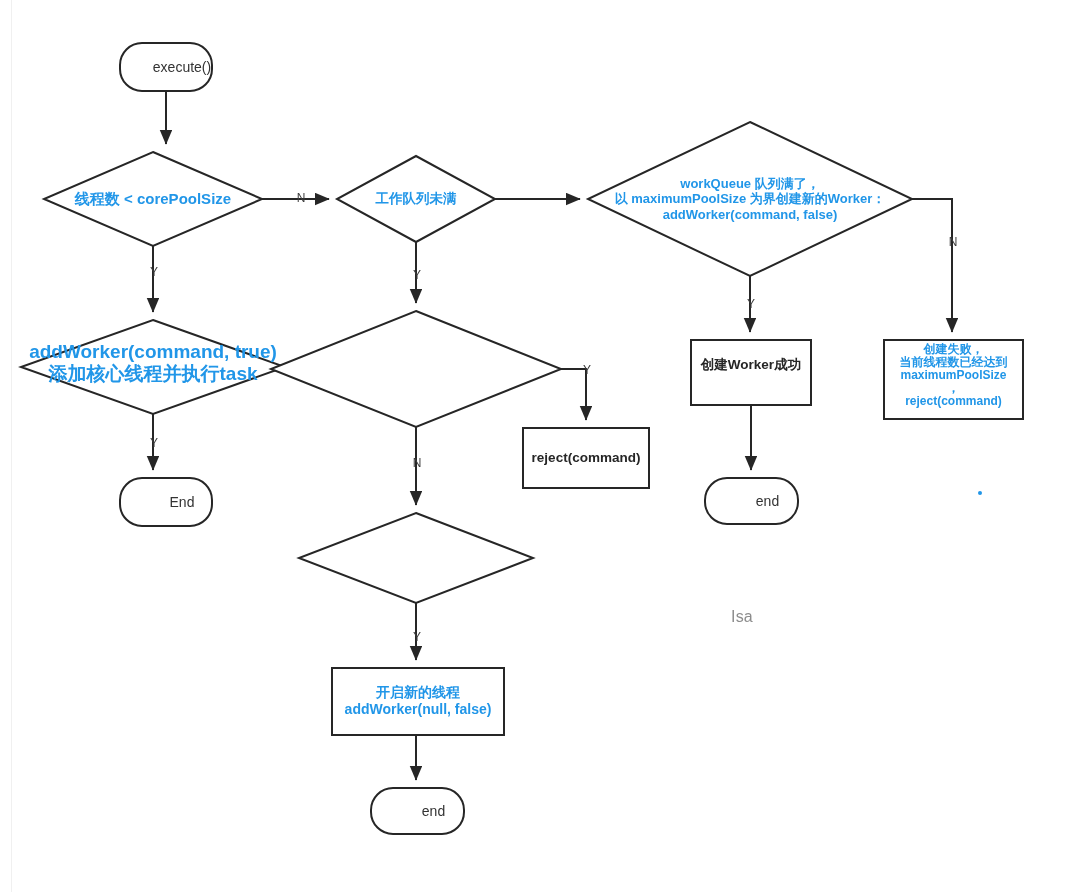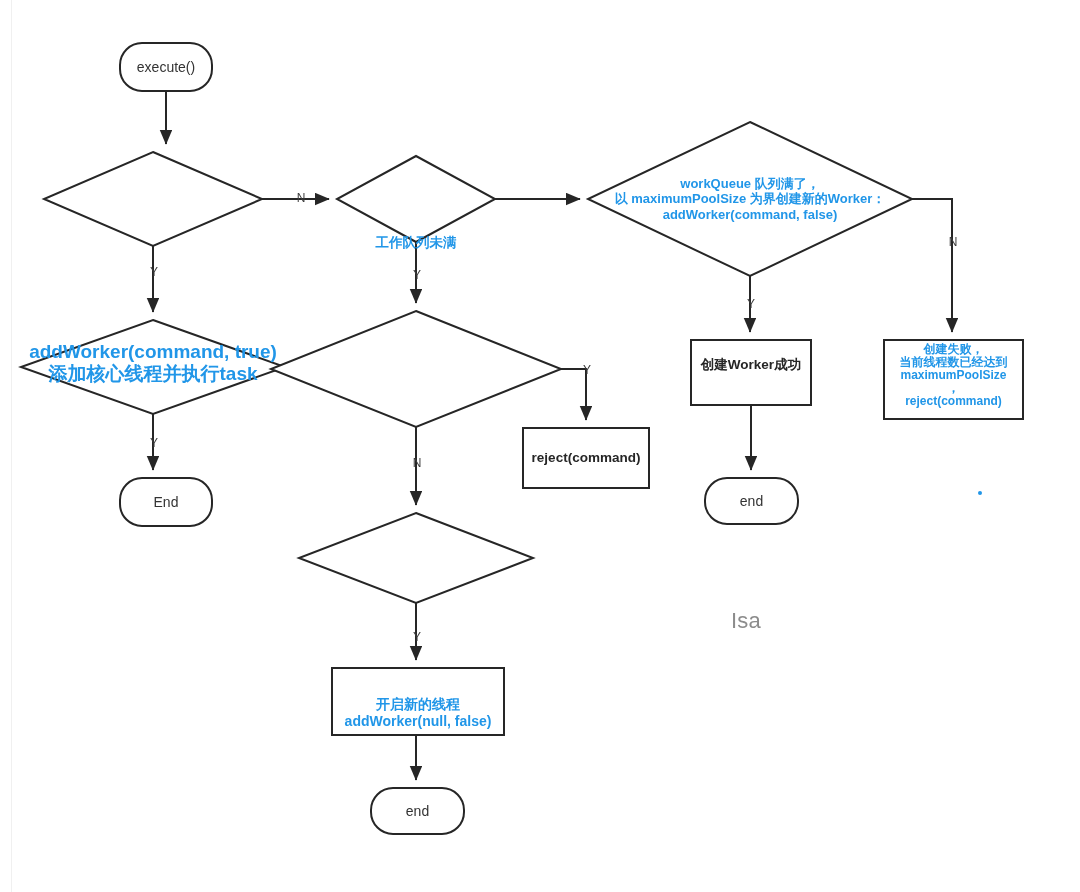--- a/index.html
+++ b/index.html
@@ -51,38 +51,39 @@
     line-height: 1.18;
     white-space: pre-line;
   }
   .lbl-blue {
     color: #2196E8;
     font-weight: bold;
   }
   .lbl-dark {
     color: #333333;
     font-weight: normal;
+    margin-left: 16px;
   }
   .lbl-dark-bold {
     color: #262626;
     font-weight: bold;
   }
   .edge-label {
     position: absolute;
     color: #3d3d3d;
     font-size: 12px;
     font-family: "Liberation Sans", "DejaVu Sans", sans-serif;
     text-align: center;
     pointer-events: none;
     line-height: 1;
   }
   .watermark {
     position: absolute;
     color: #8c8c8c;
-    font-size: 22px;
+    font-size: 16px;
     font-family: "Liberation Sans", "DejaVu Sans", sans-serif;
     letter-spacing: 0.2px;
     pointer-events: none;
   }
   .stray-dot {
     position: absolute;
     width: 4px;
     height: 4px;
     border-radius: 50%;
     background: #2196E8;
@@ -160,33 +161,34 @@
 
     <path class="conn" d="M750,276 L750,332" marker-end="url(#arrowhead)"></path>
 
     <path class="conn" d="M912,199 L952,199 L952,332" marker-end="url(#arrowhead)"></path>
 
     <path class="conn" d="M751,405 L751,470" marker-end="url(#arrowhead)"></path>
   </svg>
 
   <div class="node-label lbl-dark" style="left:120px; top:43px; width:92px; height:48px; font-size:14px;">execute()</div>
 
+  <div class="node-label lbl-blue" style="left:44px; top:182px; width:218px; height:34px; font-size:15px;">线程数 &lt; corePoolSize</div>
 
   <div class="node-label lbl-blue" style="left:27px; top:340px; width:252px; height:46px; font-size:19px;">addWorker(command, true)
 添加核心线程并执行task</div>
 
   <div class="node-label lbl-dark" style="left:120px; top:478px; width:92px; height:48px; font-size:14px;">End</div>
 
-  <div class="node-label lbl-blue" style="left:341px; top:186px; width:150px; height:26px; font-size:13.5px;margin-top:44px;">工作队列未满</div>
+  <div class="node-label lbl-blue" style="left:341px; top:186px; width:150px; height:26px; font-size:13.5px;">工作队列未满</div>
 
 
   <div class="node-label lbl-dark-bold" style="left:528px; top:428px; width:116px; height:60px; font-size:13.5px; white-space:normal; word-break:break-all;">reject(command)</div>
 
 
-  <div class="node-label lbl-blue" style="left:336px; top:670px; width:164px; height:62px; font-size:14px;margin-top:12px;">开启新的线程
+  <div class="node-label lbl-blue" style="left:336px; top:670px; width:164px; height:62px; font-size:14px;">开启新的线程
 addWorker(null, false)</div>
 
   <div class="node-label lbl-dark" style="left:371px; top:788px; width:93px; height:46px; font-size:14px;">end</div>
 
   <div class="node-label lbl-blue" style="left:596px; top:170px; width:308px; height:58px; font-size:13px;">workQueue 队列满了，
 以 maximumPoolSize 为界创建新的Worker：
 addWorker(command, false)</div>
 
   <div class="node-label lbl-dark-bold" style="left:693px; top:340px; width:116px; height:49px; font-size:13.5px;">创建Worker成功</div>
 

